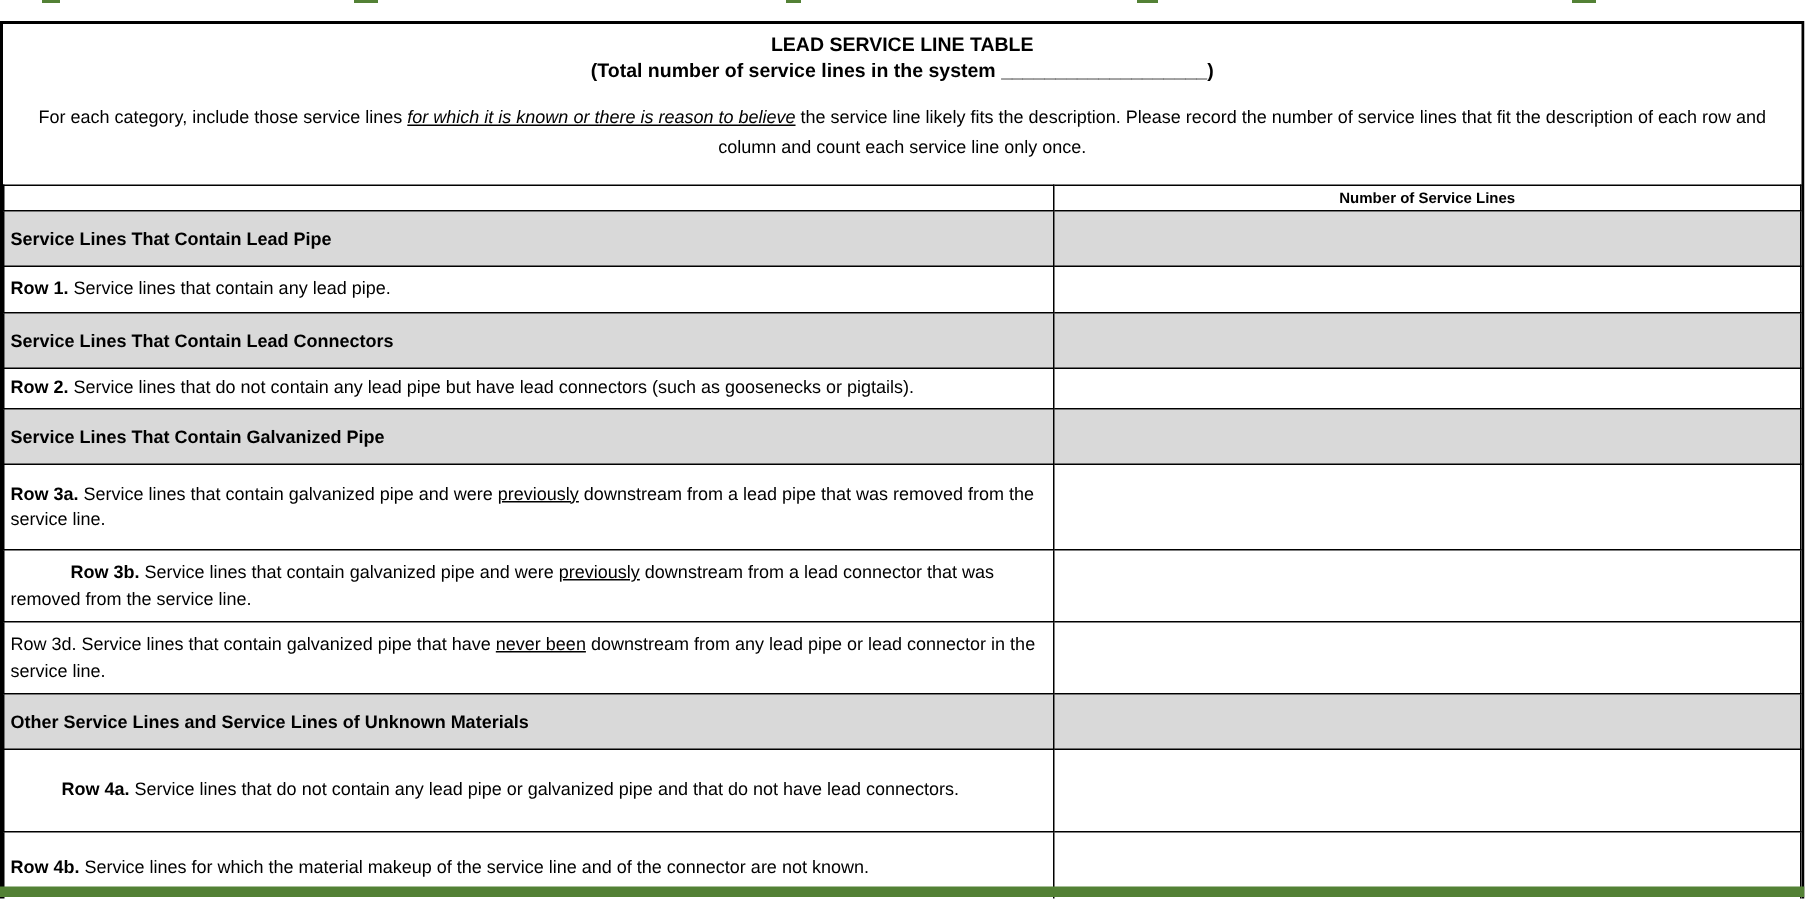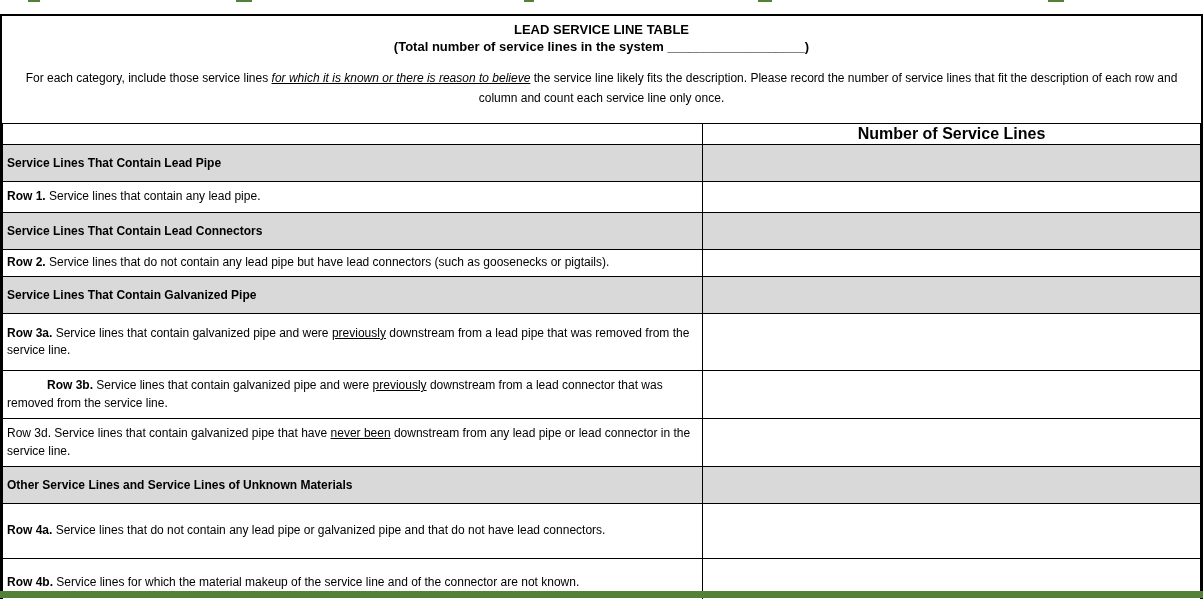--- a/index.html
+++ b/index.html
@@ -43,21 +43,21 @@
     width: 100%;
     border-collapse: collapse;
     table-layout: fixed;
     font-size: 12px;
   }
   table.slt col.c1 { width: 700px; }
   table.slt td { border: 1px solid #000; padding: 1px 4px; vertical-align: middle; }
 
   tr.header-row { height: 17px; }
   td.desc-header { background: #fff; }
-  td.value-header { font-weight: bold; text-align: center; font-size: 16px; }
+  td.value-header { font-weight: bold; text-align: center; font-size: 10px; }
 
   tr.section-row { height: 37px; }
   tr.section-row td { background: var(--section-bg, #d9d9d9); }
   td.section-label { font-weight: bold; font-size: 12px; }
 
   tr.data-row td.desc { line-height: 1.45; }
   tr.data-row td.value-cell { background: #fff; }
 
   tr.total-row { height: 20px; }
   tr.total-row td { background: var(--section-bg, #d9d9d9); font-weight: bold; }
@@ -129,21 +129,21 @@
           </tr>
           <tr class="data-row" style="height: 48px;">
             <td class="desc"><span style="font-weight: normal;">Row 3d.</span><span>  Service lines that contain galvanized pipe that have </span><span style="text-decoration: underline;">never been</span><span> downstream from any lead pipe or lead connector in the service line.</span></td>
             <td class="value-cell"></td>
           </tr>
           <tr class="section-row">
             <td class="section-label">Other Service Lines and Service Lines of Unknown Materials</td>
             <td class="section-spacer"></td>
           </tr>
           <tr class="data-row" style="height: 55px;">
-            <td class="desc"><span style="font-weight: bold;">Row 4a.</span><span> Service lines that do not contain any lead pipe or galvanized pipe and that do not have lead connectors.</span></td>
+            <td class="desc"><span style="font-weight: bold; margin-left: 34px;">Row 4a.</span><span> Service lines that do not contain any lead pipe or galvanized pipe and that do not have lead connectors.</span></td>
             <td class="value-cell"></td>
           </tr>
           <tr class="data-row" style="height: 48px;">
             <td class="desc"><span style="font-weight: bold;">Row 4b.</span><span> Service lines for which the material makeup of the service line and of the connector are not known.</span></td>
             <td class="value-cell"></td>
           </tr>
           <tr class="total-row">
           <td class="total-label">Total Number of Service Lines</td>
           <td class="total-value"><span>Number:</span></td>
         </tr>

